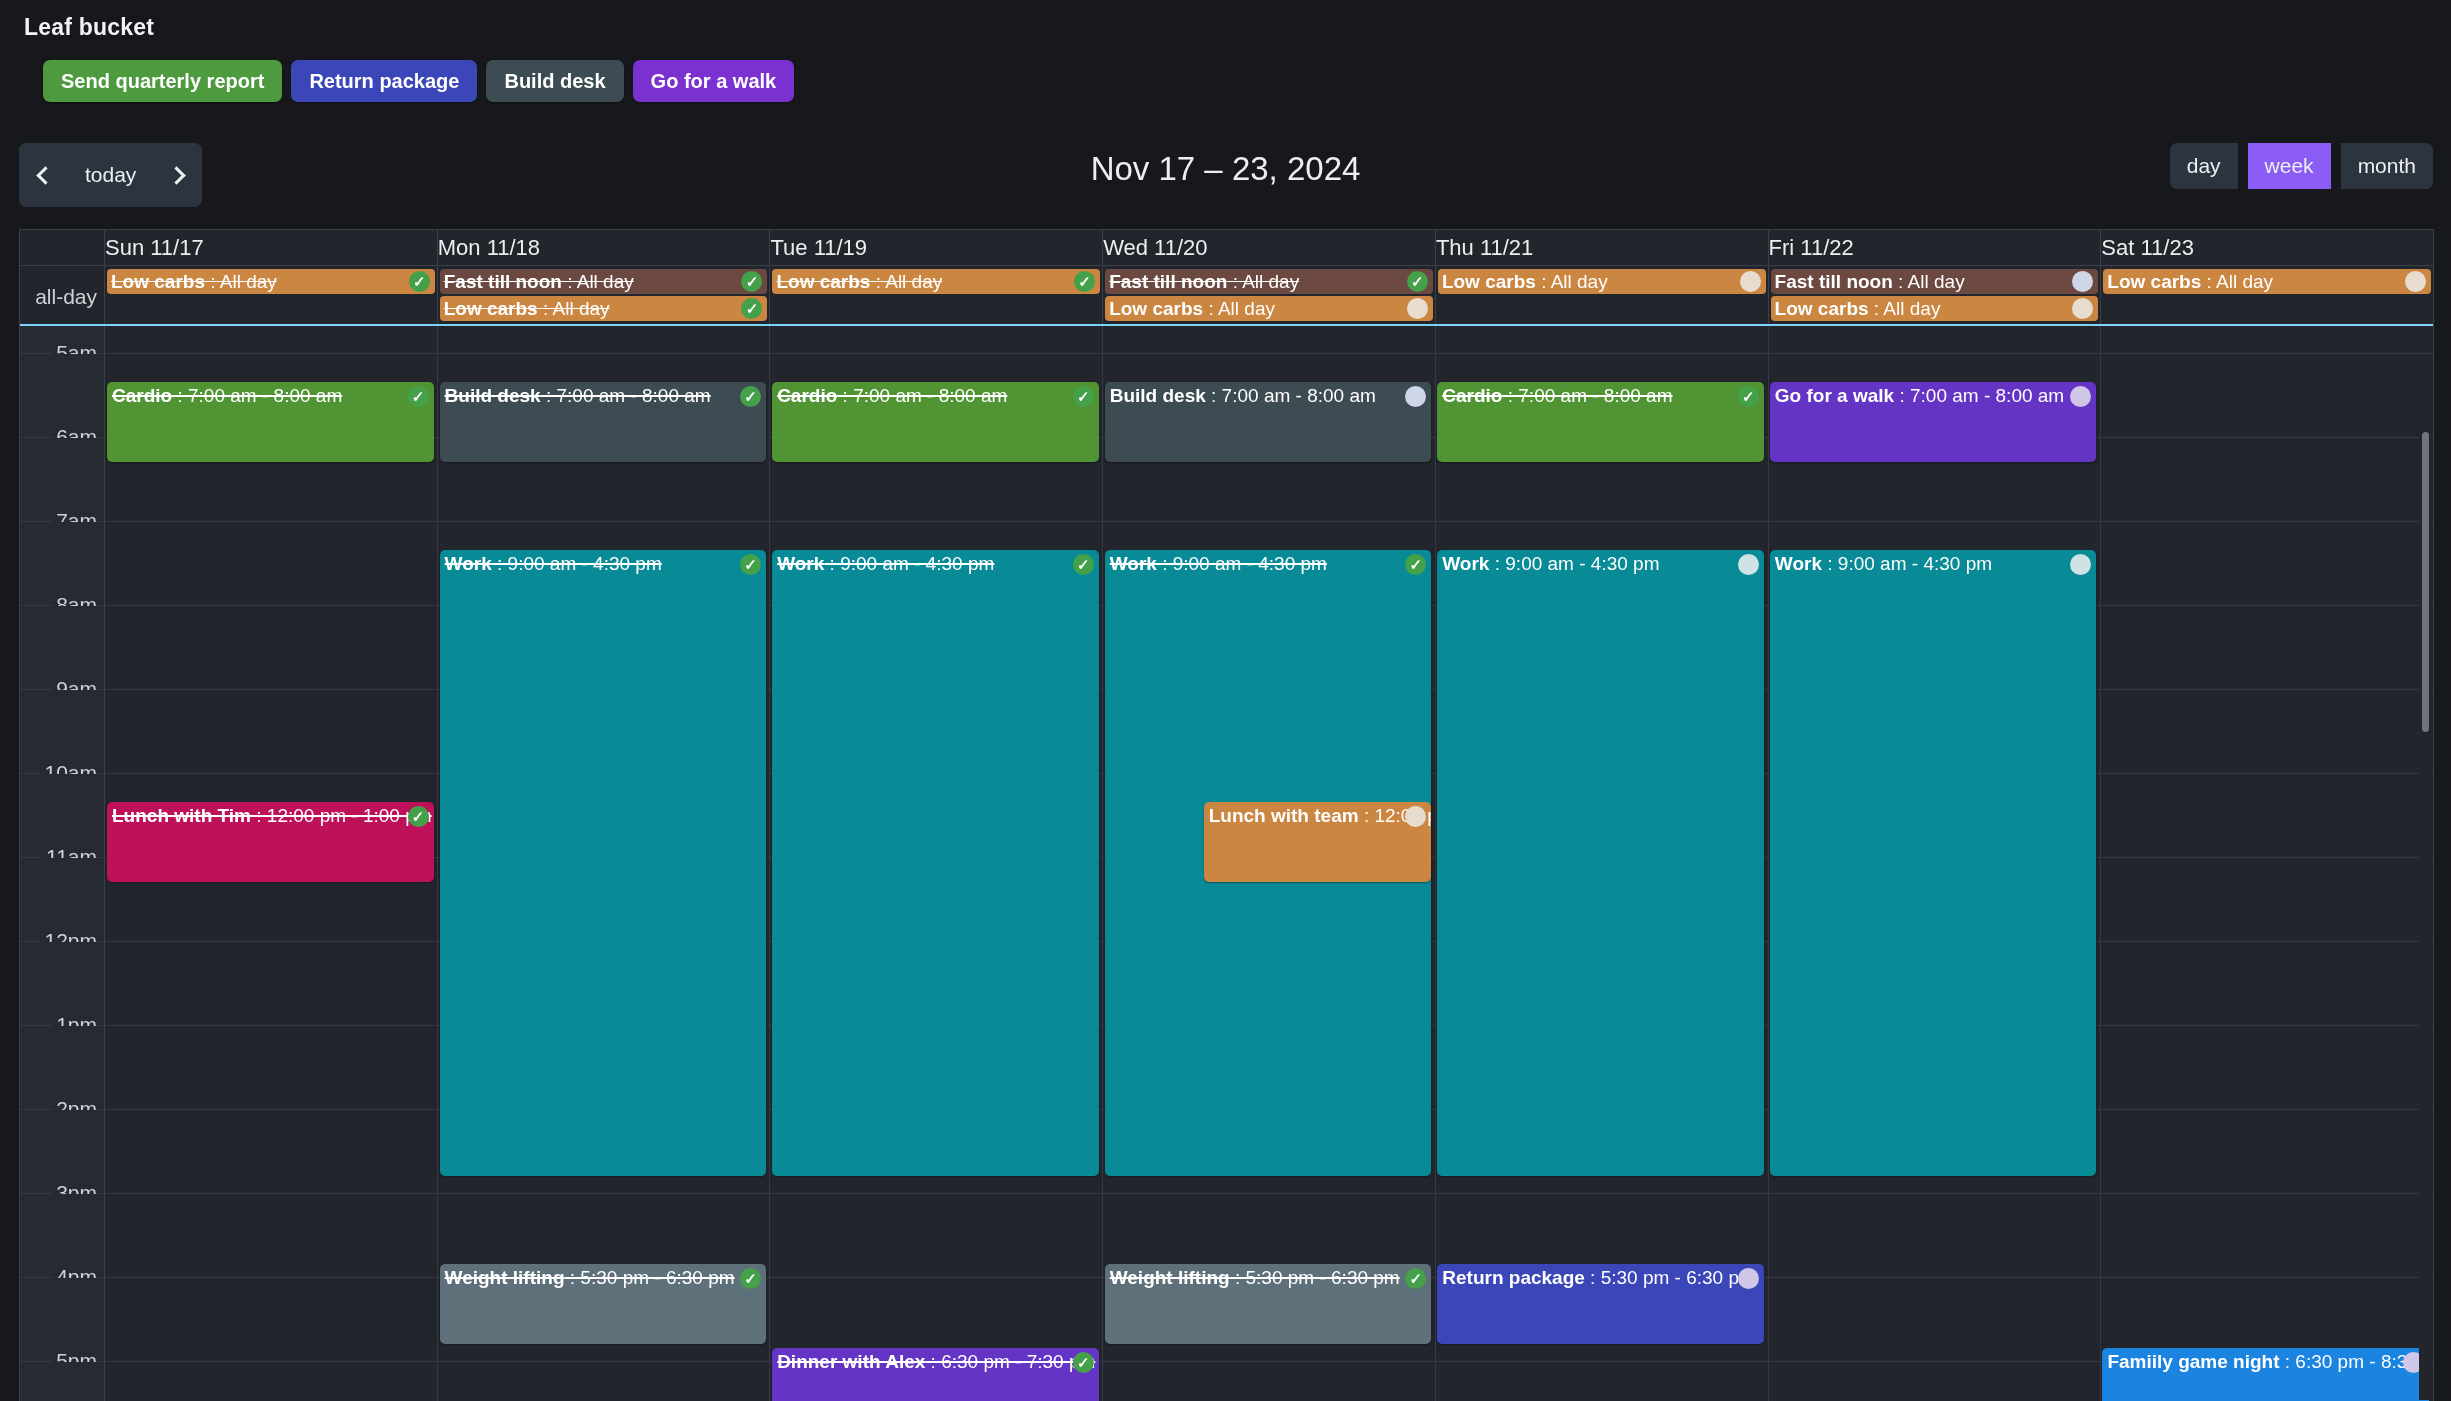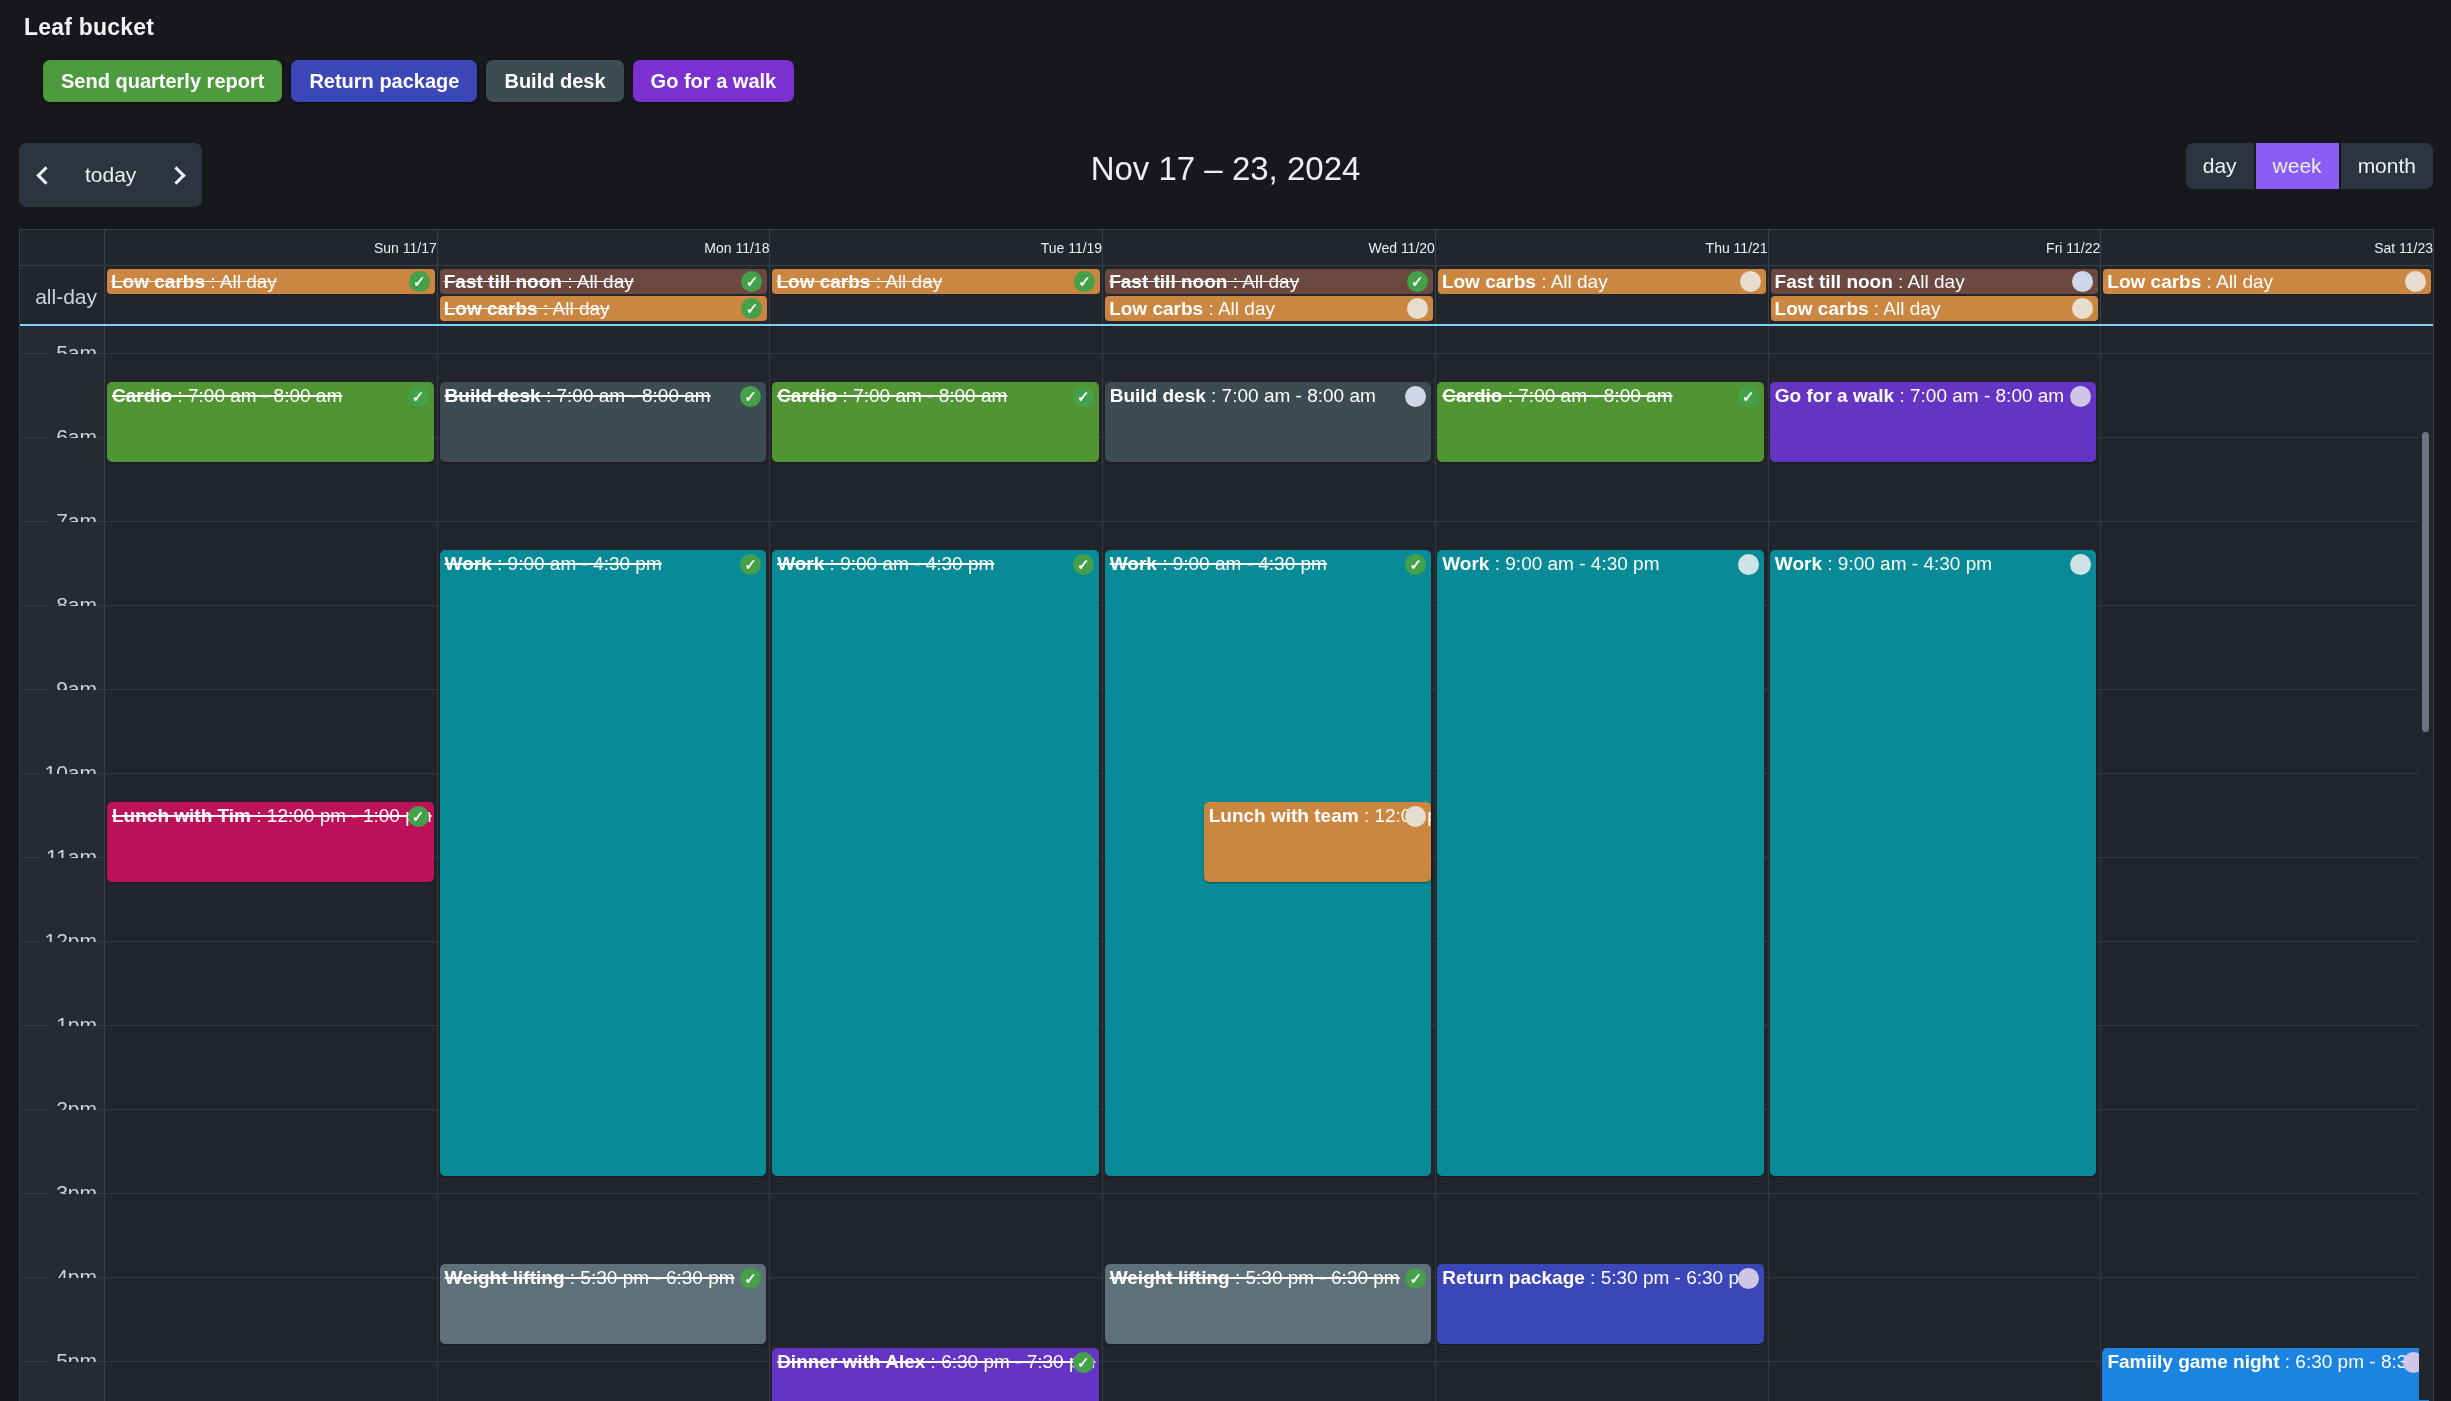--- a/index.html
+++ b/index.html
@@ -56,21 +56,21 @@
   .chev.right { transform: rotate(45deg); margin-right: 4px; }
 
   .cal-title {
     position: absolute; left: 0; top: 0; width: 2451px;
     text-align: center; font-size: 33px; color: #eceef0;
     line-height: 52px; font-weight: normal;
   }
 
   .view-group {
     position: absolute; right: 18px; top: 0;
-    display: flex; gap: 2px; height: 46px;
+    display: flex; gap: 10px; height: 46px;
   }
   .view-btn {
     background: #2c3440; border: none; color: #eef0f2;
     font-family: "Liberation Sans", sans-serif;
     font-size: 21px; padding: 0 17px; cursor: pointer;
     display: flex; align-items: center;
   }
   .view-btn:first-child { border-radius: 7px 0 0 7px; }
   .view-btn:last-child  { border-radius: 0 7px 7px 0; }
   .view-btn.active { background: #8b5cf6; }
@@ -79,21 +79,21 @@
   .cal {
     position: absolute; left: 19px; top: 229px;
     width: 2415px; height: 1172px;
     border: 1px solid #3a4049; border-bottom: none;
     background: #22262c;
   }
 
   .day-head-row { display: flex; height: 36px; border-bottom: 1px solid #3a4049; }
   .gutter { width: 85px; flex: 0 0 85px; border-right: 1px solid #3a4049; }
   .day-head {
-    flex: 1 1 0; text-align: right; font-size: 14px; color: #eceef0;
+    flex: 1 1 0; text-align: left; font-size: 22px; color: #eceef0;
     line-height: 36px; border-right: 1px solid #3a4049; font-weight: normal;
   }
   .day-head:last-child { border-right: none; }
 
   
   .allday-row { display: flex; border-bottom: 2px solid #7dd3fc; min-height: 58px; }
   .allday-gutter {
     width: 85px; flex: 0 0 85px; border-right: 1px solid #3a4049;
     font-size: 21px; color: #cfd3d8; text-align: right;
     padding-right: 7px; padding-top: 19px;

